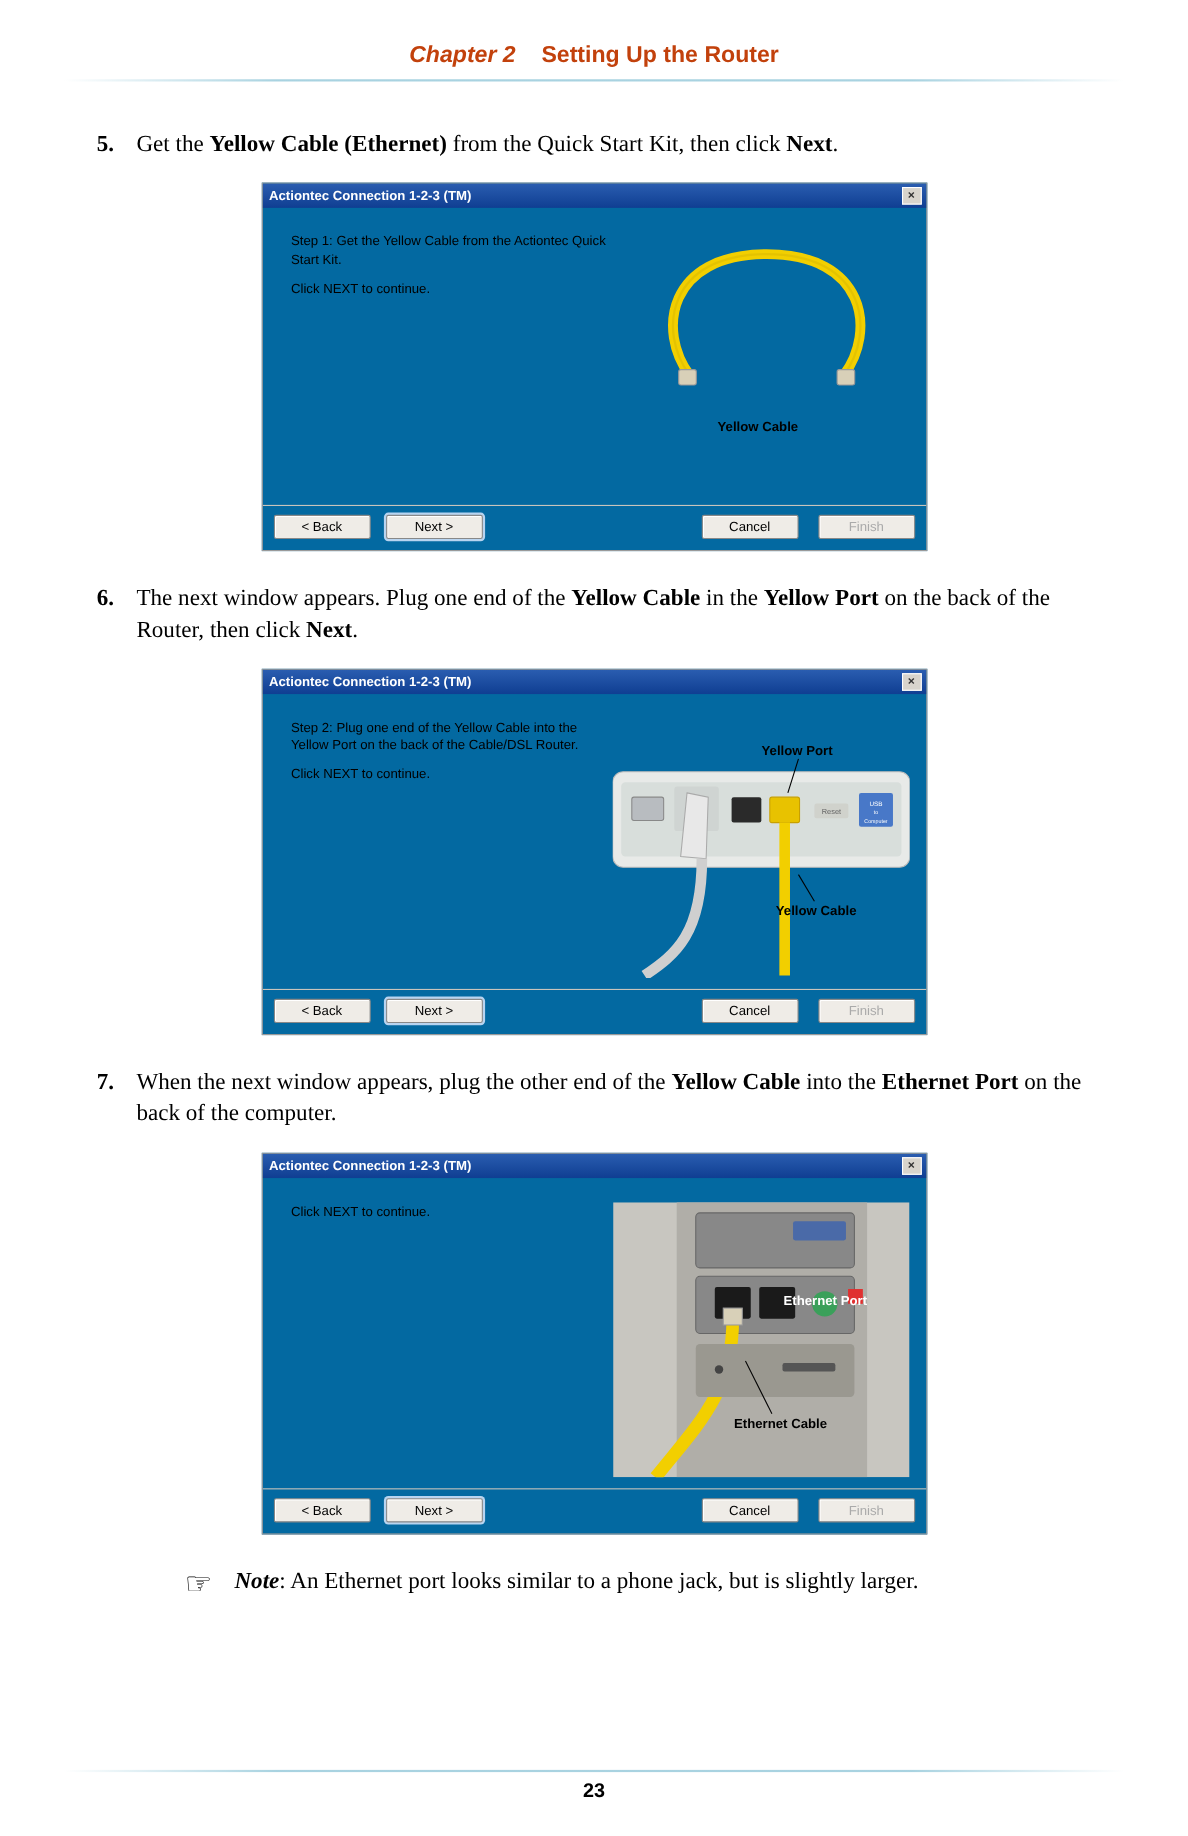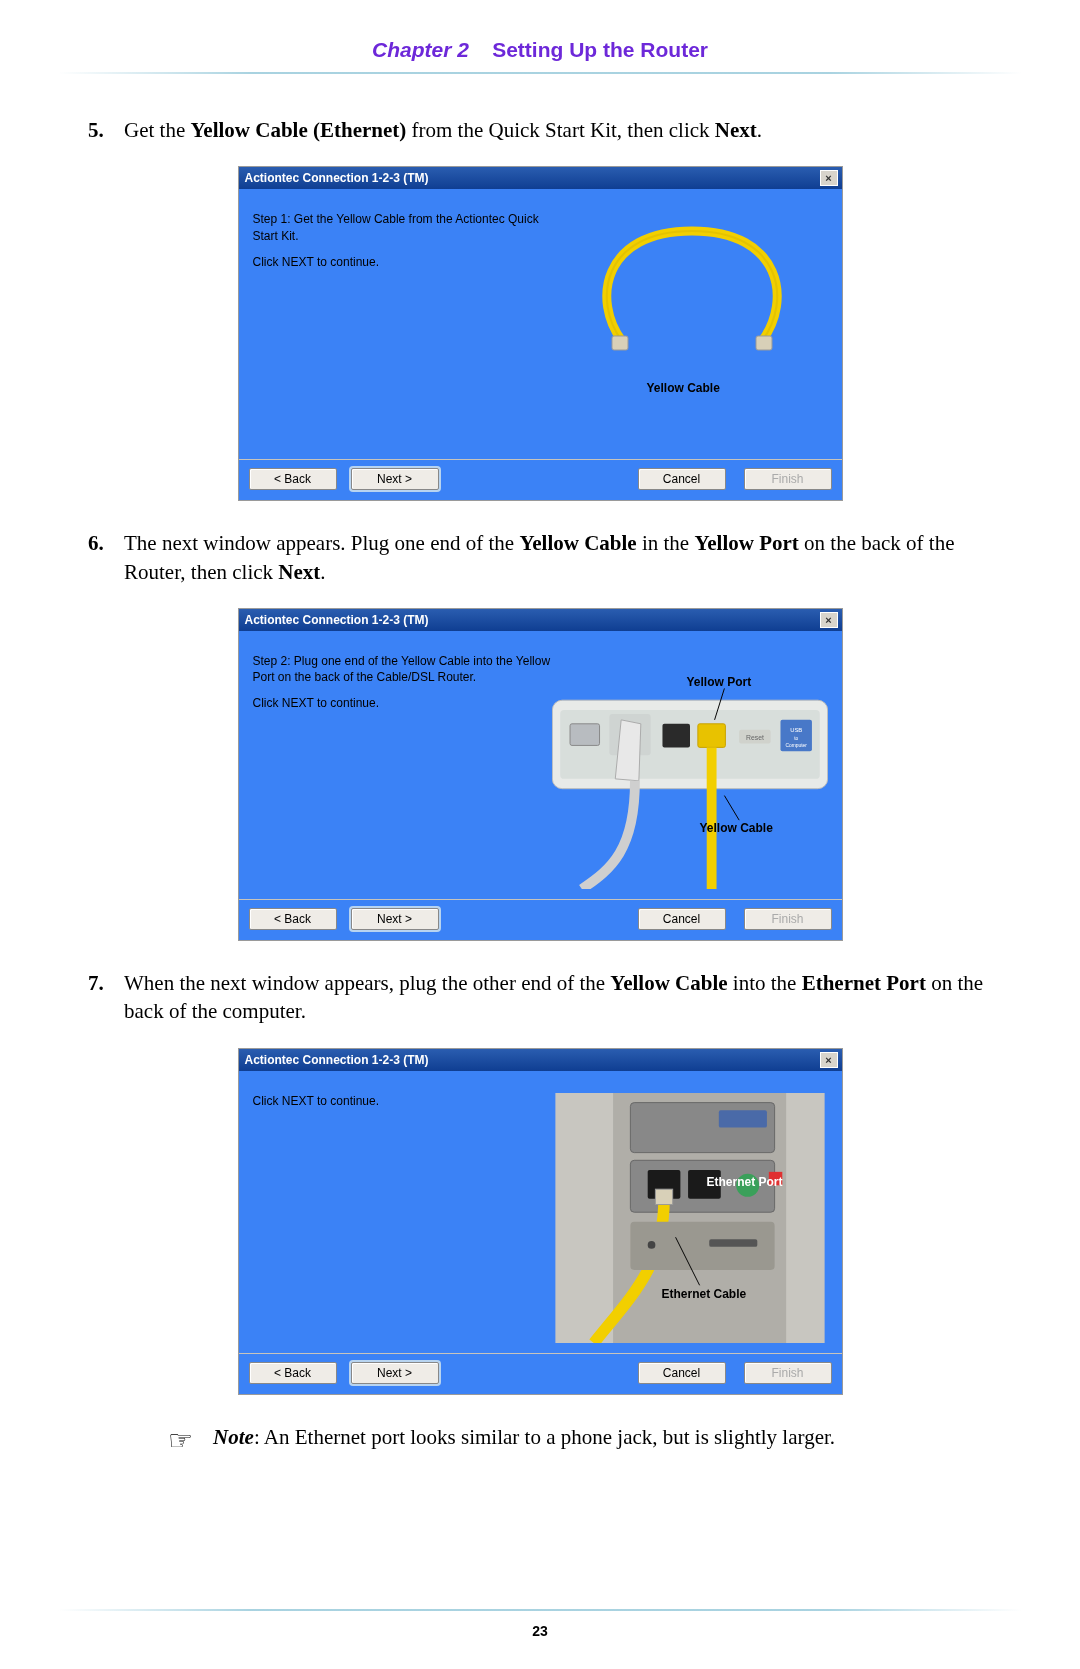--- a/index.html
+++ b/index.html
@@ -10,21 +10,21 @@
     height: 1669px;
     position: relative;
     color: #000;
   }
   .page-header {
     text-align: center;
     padding-top: 38px;
     padding-bottom: 10px;
     font-family: Arial, Helvetica, sans-serif;
     font-size: 21px;
-    color: #6d28d9;
+    color: #c2410c;
   }
   .page-header .chap-italic { font-style: italic; font-weight: bold; }
   .page-header .chap-title { font-weight: bold; }
   .header-rule {
     height: 2px;
     margin: 0 58px 0 58px;
     background: linear-gradient(to right, #fff 0%, #6fb5cc 20%, #6fb5cc 80%, #fff 100%);
     border-radius: 2px;
     opacity: 0.6;
   }
@@ -46,21 +46,21 @@
   .step-body { flex: 1; }
   .b { font-weight: bold; }
   .dialog-wrap {
     display: flex;
     justify-content: center;
     margin-top: 22px;
   }
   .dialog {
     width: 605px;
     border: 1px solid #9a9a9a;
-    background: #3b82f6;
+    background: #0369a1;
     font-family: Tahoma, Arial, sans-serif;
     font-size: 12px;
     color: #000;
     position: relative;
   }
   .titlebar {
     height: 22px;
     background: linear-gradient(to bottom, #2a5db0, #0f3e92);
     color: #fff;
     display: flex;
@@ -77,20 +77,21 @@
     color: #333;
     font-size: 11px;
     line-height: 14px;
     text-align: center;
     font-family: Arial, sans-serif;
   }
   .dialog-body {
     height: 260px;
     padding: 22px 14px 10px 14px;
     display: flex;
+    margin-left: 12px;
   }
   .dialog-left {
     width: 52%;
     font-size: 12px;
     line-height: 1.35;
   }
   .dialog-left p { margin-bottom: 10px; }
   .dialog-right {
     width: 48%;
     position: relative;
@@ -150,21 +151,21 @@
     background: linear-gradient(to right, #fff 0%, #6fb5cc 20%, #6fb5cc 80%, #fff 100%);
     opacity: 0.6;
   }
   .page-number {
     position: absolute;
     bottom: 30px;
     left: 0; right: 0;
     text-align: center;
     font-family: Arial, Helvetica, sans-serif;
     font-weight: bold;
-    font-size: 14px;
+    font-size: 18px;
     color: #000;
   }
 </style>
 </head>
 <body>
 
 <div class="page-header">
   <span class="chap-italic">Chapter 2</span>
   <span>&nbsp;&nbsp;</span>
   <span class="chap-title">Setting Up the Router</span>

